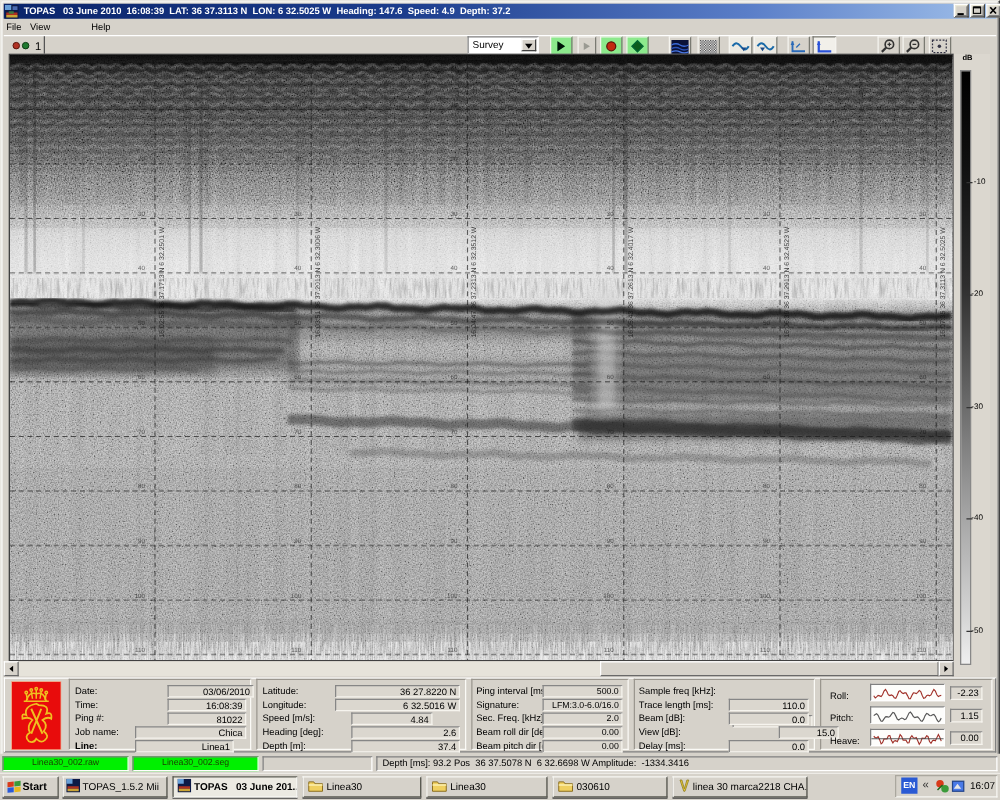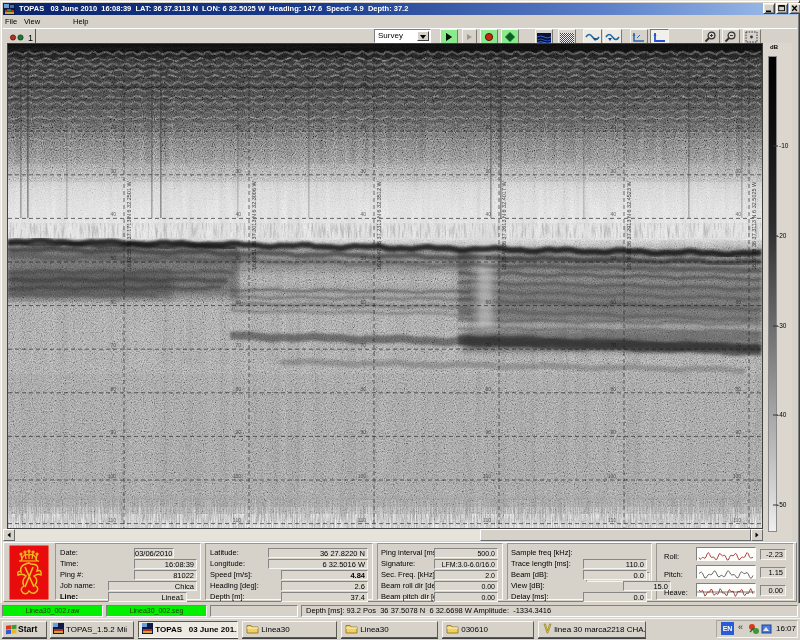--- a/index.html
+++ b/index.html
@@ -423,35 +423,35 @@
  <path d="M16 22 L25 42 M24 22 L16 42" stroke-width="1.6"></path>
 </g>
 </svg>
 
 <div class="grp" style="left:55px;width:146px;"></div>
 <div class="grp" style="left:205px;width:168px;"></div>
 <div class="grp" style="left:377px;width:126px;"></div>
 <div class="grp" style="left:507px;width:145px;"></div>
 <div class="grp" style="left:656px;width:138px;"></div>
 <div class="lbl" style="left:60px;top:548px;">Date:</div>
-<div class="fld" style="left:134px;top:548px;width:40px;">03/06/2010</div>
+<div class="fld" style="left:134px;top:548px;width:69px;">03/06/2010</div>
 <div class="lbl" style="left:60px;top:559px;">Time:</div>
 <div class="fld" style="left:134px;top:559px;width:63px;">16:08:39</div>
 <div class="lbl" style="left:60px;top:570px;">Ping #:</div>
 <div class="fld" style="left:134px;top:570px;width:63px;">81022</div>
 <div class="lbl" style="left:60px;top:581px;">Job name:</div>
 <div class="fld" style="left:108px;top:581px;width:89px;">Chica</div>
 <div class="lbl" style="left:60px;top:592px;font-weight:bold;">Line:</div>
 <div class="fld" style="left:108px;top:592px;width:79px;">Linea1</div>
 <div class="lbl" style="left:210px;top:548px;">Latitude:</div>
 <div class="fld" style="left:268px;top:548px;width:100px;">36 27.8220 N</div>
 <div class="lbl" style="left:210px;top:559px;">Longitude:</div>
 <div class="fld" style="left:268px;top:559px;width:100px;">6 32.5016 W</div>
 <div class="lbl" style="left:210px;top:570px;">Speed [m/s]:</div>
-<div class="fld" style="left:281px;top:570px;width:87px;font-weight:bold;">4.84</div>
+<div class="fld" style="left:281px;top:570px;width:65px;">4.84</div>
 <div class="lbl" style="left:210px;top:581px;">Heading [deg]:</div>
 <div class="fld" style="left:281px;top:581px;width:87px;">2.6</div>
 <div class="lbl" style="left:210px;top:592px;">Depth [m]:</div>
 <div class="fld" style="left:281px;top:592px;width:87px;">37.4</div>
 <div class="lbl" style="left:381px;top:548px;">Ping interval [ms]:</div>
 <div class="fld" style="left:434px;top:548px;width:64px;font-size:7px;">500.0</div>
 <div class="lbl" style="left:381px;top:559px;">Signature:</div>
 <div class="fld" style="left:434px;top:559px;width:64px;font-size:7px;">LFM:3.0-6.0/16.0</div>
 <div class="lbl" style="left:381px;top:570px;">Sec. Freq. [kHz]:</div>
 <div class="fld" style="left:434px;top:570px;width:64px;font-size:7px;">2.0</div>

